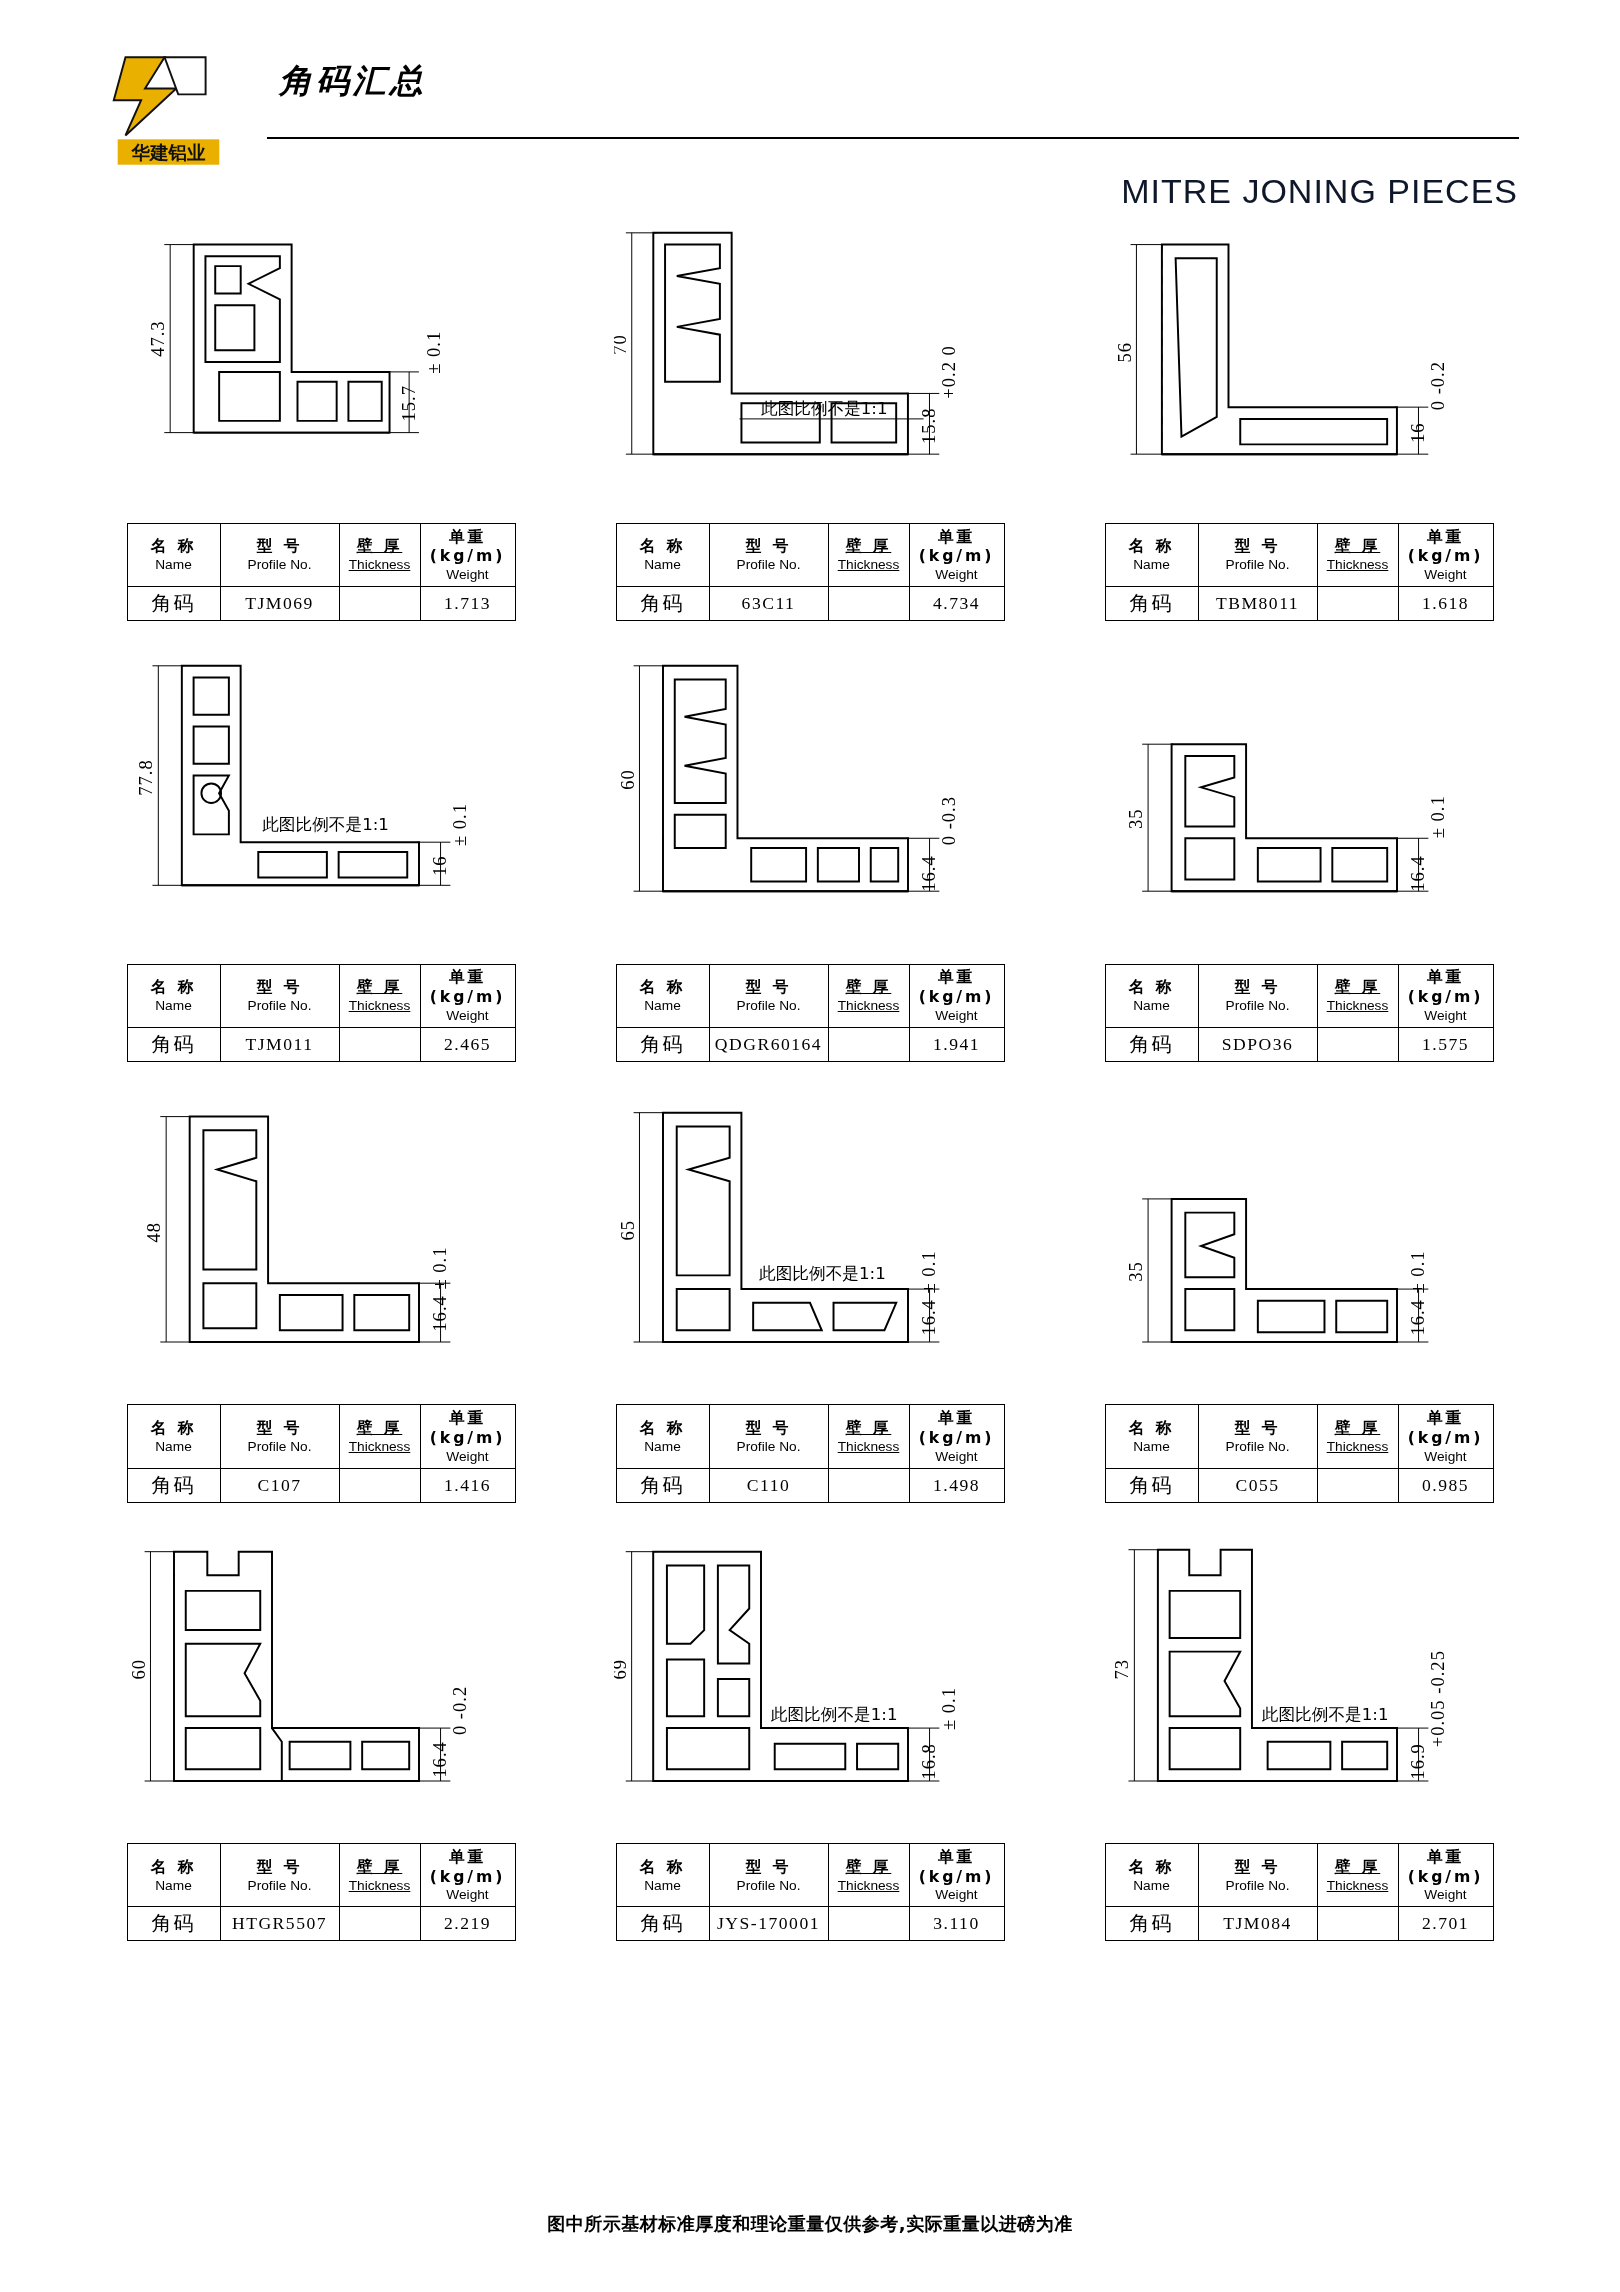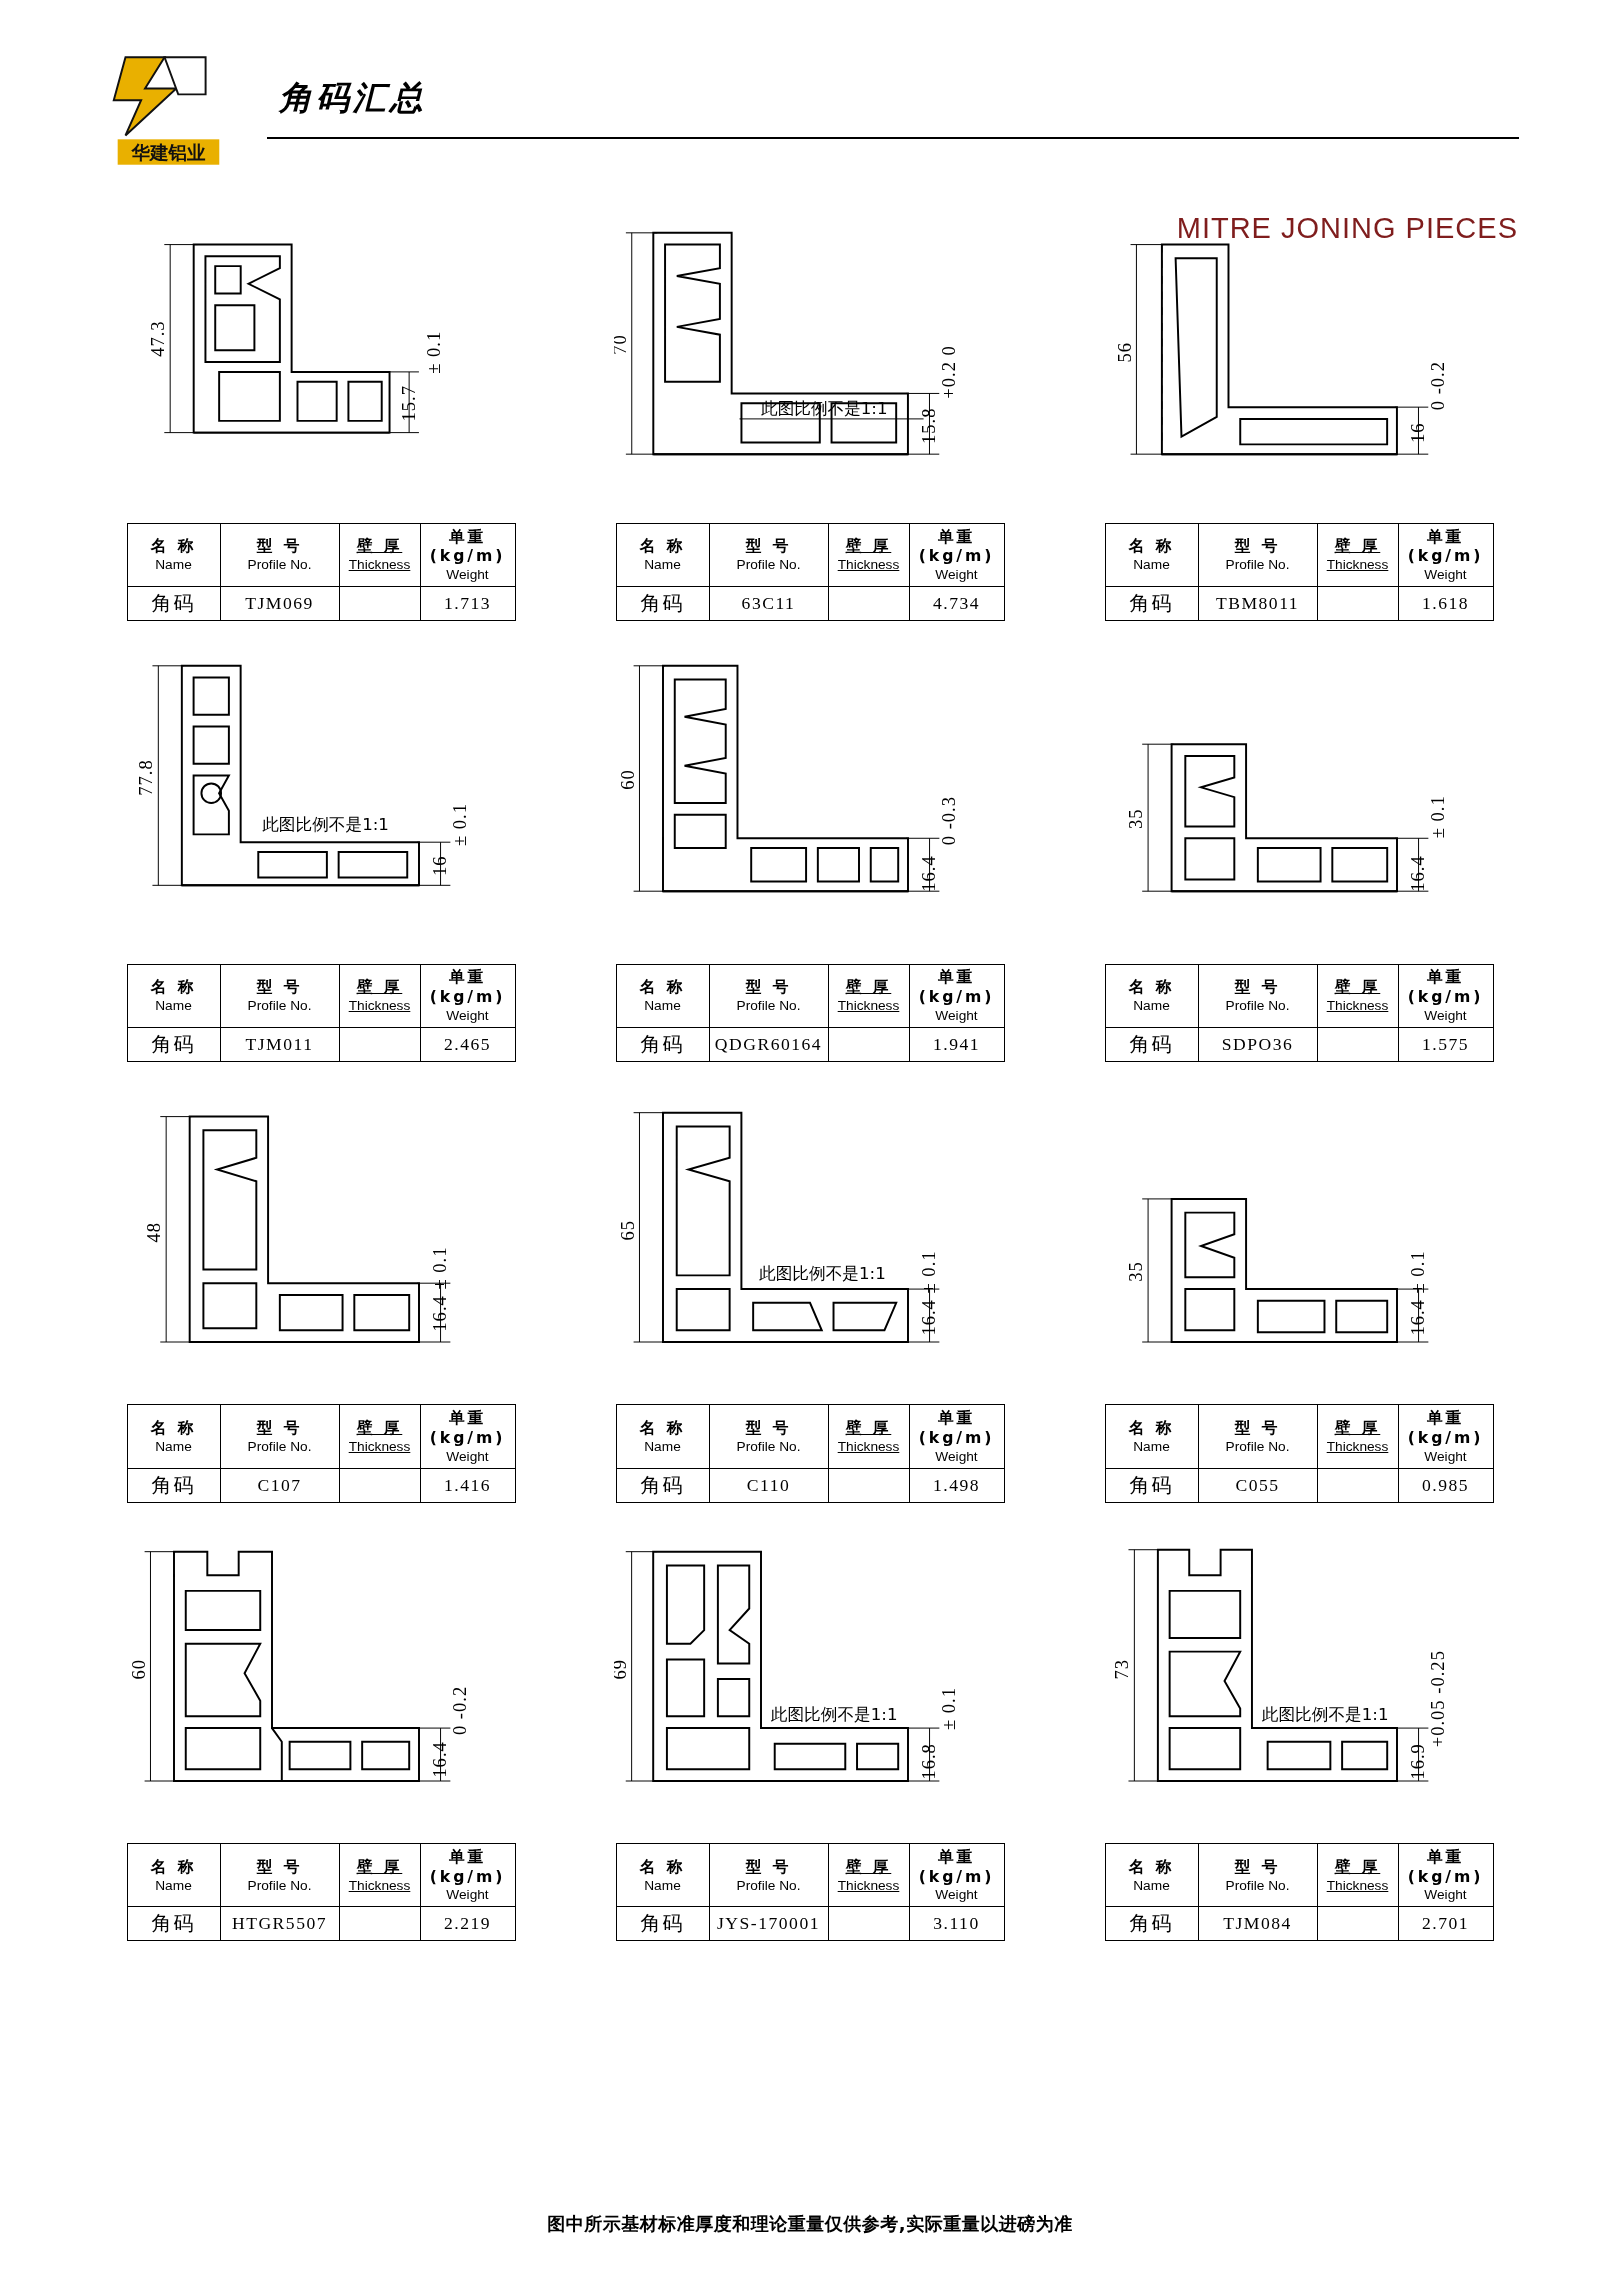--- a/index.html
+++ b/index.html
@@ -32,45 +32,44 @@
     position: absolute;
     left: 104px;
     top: 49px;
     width: 127px;
     height: 123px;
   }
   .logo svg { display:block; }
   .title-cn {
     position: absolute;
     left: 279px;
-    top: 76px;
+    top: 59px;
     font-family: "DejaVu Sans", sans-serif;
     font-size: 33px;
     font-weight: bold;
     font-style: italic;
     letter-spacing: 3.9px;
     color: #000;
   }
   .header-rule {
     position: absolute;
     left: 267px;
     top: 137px;
     width: 1252px;
     height: 2px;
     background: #000;
   }
   .title-en {
     position: absolute;
     right: 102px;
     top: 172px;
-    font-size: 29px;
+    font-size: 34px;
     letter-spacing: 1px;
-    color: #7f1d1d;
+    color: #0f172a;
     font-family: "Liberation Sans", sans-serif;
-    margin-top: 40px;
   }
 
   
   .grid {
     position: relative;
     margin-top: 29px;
     padding: 0 98px;
   }
   .row {
     display: flex;

